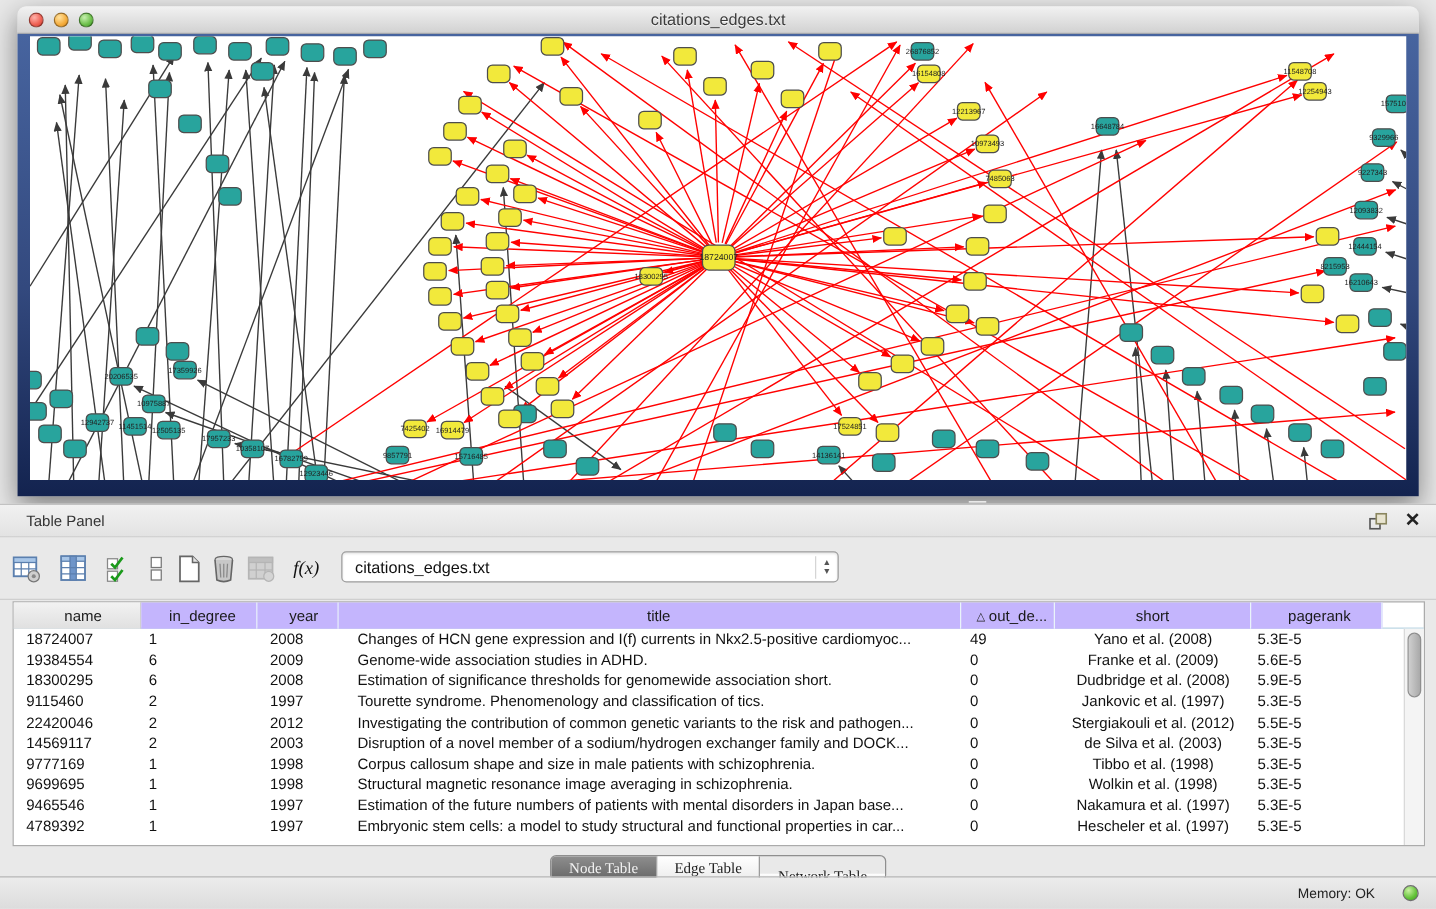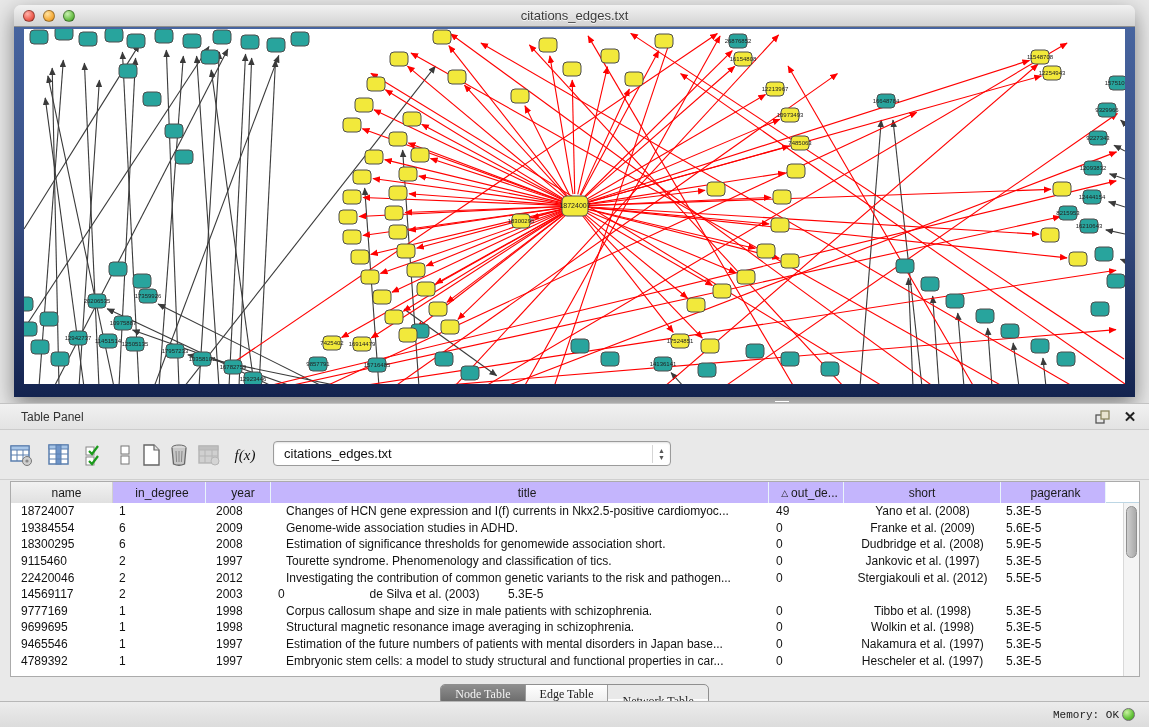--- a/index.html
+++ b/index.html
@@ -75,21 +75,21 @@
   .seg { display:flex; border:1px solid #8f8f8f; border-radius:5px; overflow:hidden; height:21px;
     box-shadow:0 1px 0 rgba(255,255,255,.7);font-family:Liberation Serif, serif; }
   .seg-btn { font-size:12px; padding:0 14px; display:flex; align-items:center;
     background:linear-gradient(180deg,#ffffff,#ececec); color:#222; border-right:1px solid #9c9c9c; }
   .seg-btn:last-child { border-right:none;margin-top:14px; }
   .seg-btn.sel { background:linear-gradient(180deg,#8e8e8e,#676767); color:#f3f3f3; }
 
   .statusbar { position:absolute; left:0; bottom:0; width:1149px; height:26px;
     background:linear-gradient(180deg,#ececec,#dcdcdc); border-top:1px solid #b7b7b7;
     display:flex; align-items:center; justify-content:flex-end; }
-  .mem-label { font-size:11px; color:#222; margin-right:3px;font-family:Liberation Mono, monospace; }
+  .mem-label { font-size:11px; color:#222; margin-right:22px; }
   .mem-dot { width:13px; height:13px; border-radius:50%; margin-right:14px;
     border:1px solid #6f6f6f;
     background:radial-gradient(circle at 35% 30%, #c9f2a0, #62c238 60%, #3f9e1f); }
 
   .icon-svg { display:block; }
 </style>
 </head>
 <body>
 
 <div class="net-window">
@@ -799,20 +799,21 @@
           <div class="tcell c2">2012</div>
           <div class="tcell c3">Investigating the contribution of common genetic variants to the risk and pathogen...</div>
           <div class="tcell c4">0</div>
           <div class="tcell c5">Stergiakouli et al. (2012)</div>
           <div class="tcell c6">5.5E-5</div>
         </div>
         <div class="trow">
           <div class="tcell c0">14569117</div>
           <div class="tcell c1">2</div>
           <div class="tcell c2">2003</div>
+          <div class="tcell c3">Disruption of a novel member of a sodium/hydrogen exchanger family and DOCK...</div>
           <div class="tcell c4">0</div>
           <div class="tcell c5">de Silva et al. (2003)</div>
           <div class="tcell c6">5.3E-5</div>
         </div>
         <div class="trow">
           <div class="tcell c0">9777169</div>
           <div class="tcell c1">1</div>
           <div class="tcell c2">1998</div>
           <div class="tcell c3">Corpus callosum shape and size in male patients with schizophrenia.</div>
           <div class="tcell c4">0</div>

